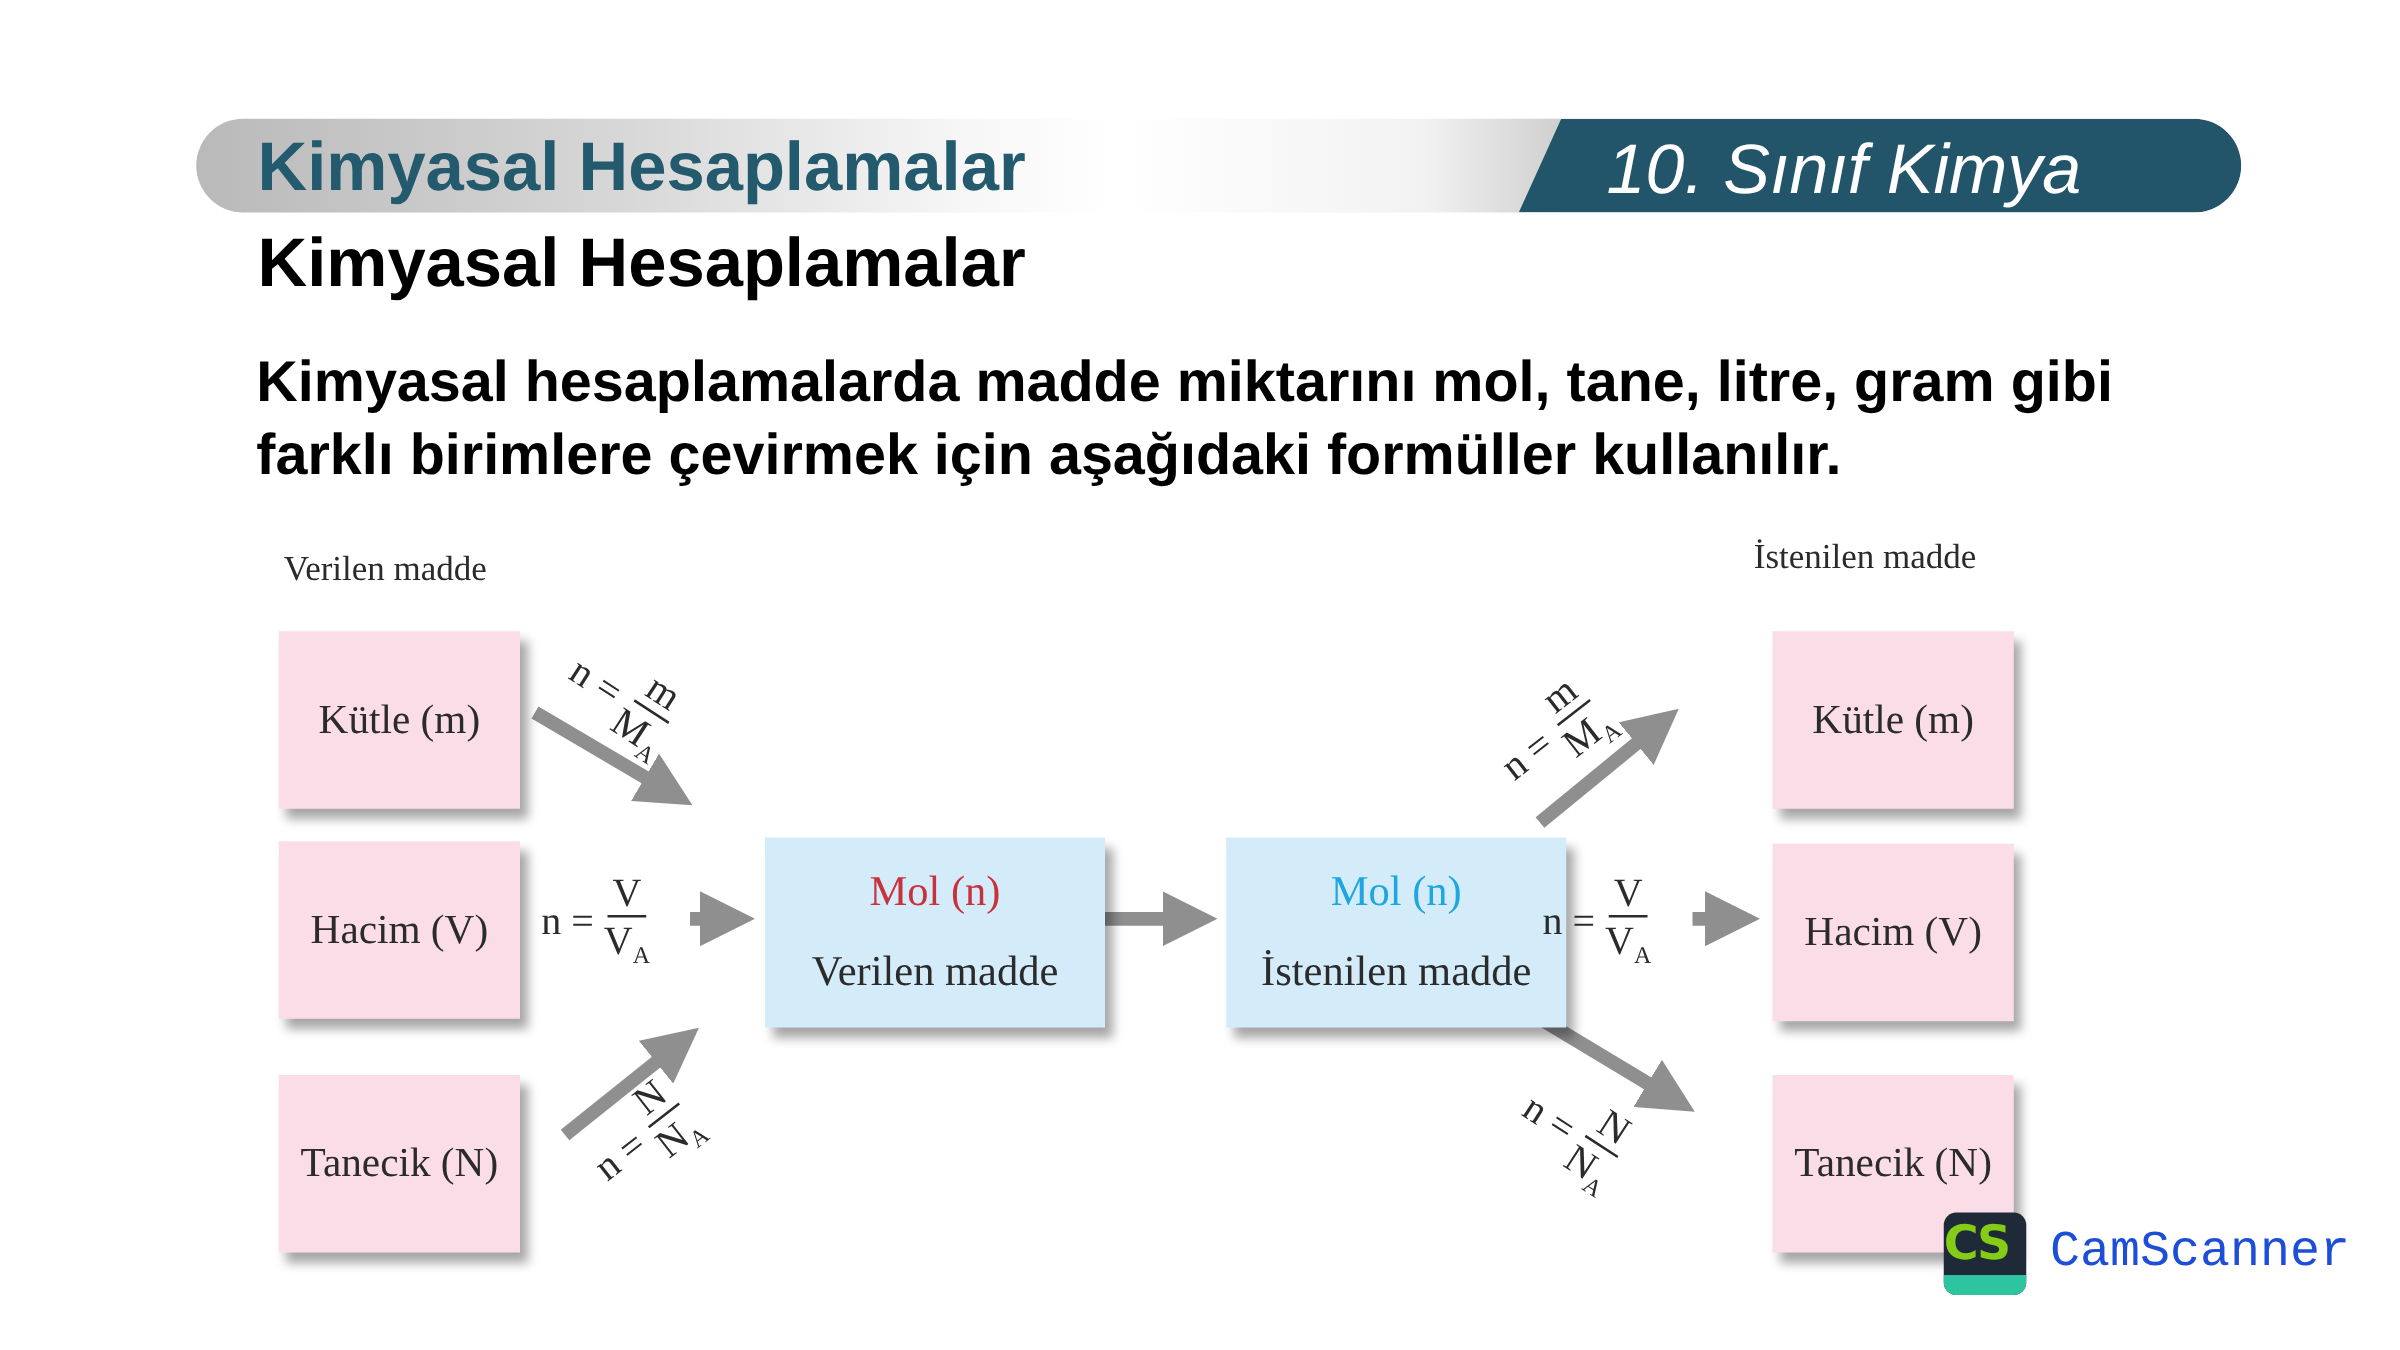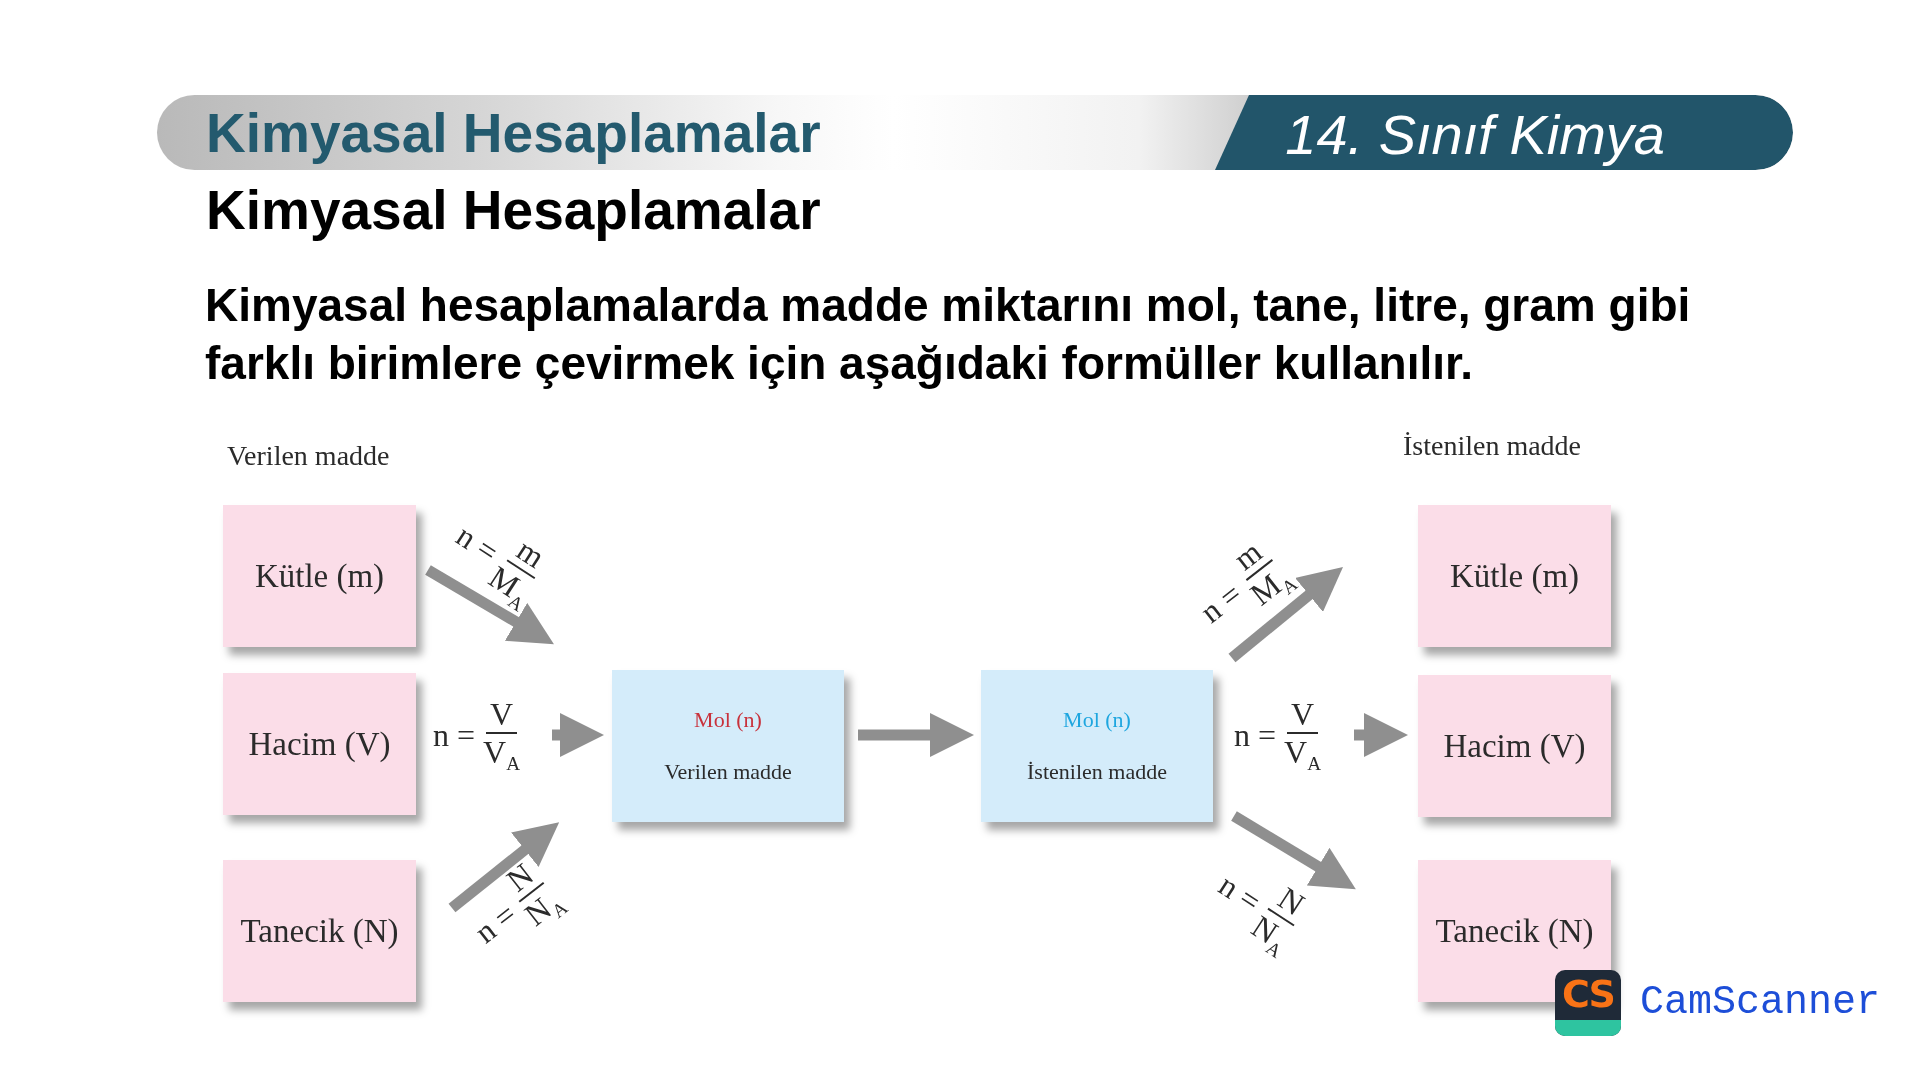--- a/index.html
+++ b/index.html
@@ -10,42 +10,42 @@
   #header-dark{position:absolute;left:1058px;top:0;width:578px;height:75px;background:#22556a;
     clip-path:polygon(34px 0,100% 0,100% 100%,0 100%);border-radius:0 38px 38px 0;}
   #header-title{position:absolute;left:49px;top:8px;font-size:55px;font-weight:bold;color:#235a6e;white-space:nowrap;line-height:60px;}
   #header-grade{position:absolute;right:128px;top:10px;font-size:56px;font-style:italic;color:#ffffff;white-space:nowrap;line-height:60px;}
   #page-title{left:206px;top:178px;font-size:55px;font-weight:bold;color:#000;line-height:64px;white-space:nowrap;}
   #body-text{left:205px;top:276px;width:1600px;font-size:46px;line-height:58px;color:#000;font-weight:bold;}
   .serif{font-family:"Liberation Serif","DejaVu Serif",serif;color:#2b2b2b;}
   .box{position:absolute;display:flex;align-items:center;justify-content:center;flex-direction:column;
     box-shadow:6px 8px 8px rgba(0,0,0,0.35);}
   .pink{background:#fbdde8;width:193px;height:142px;font-size:33px;}
-  .blue{background:#d4ecfa;width:232px;height:152px;font-size:22px;}
+  .blue{background:#d4ecfa;width:272px;height:152px;font-size:34px;}
   .mol-red{color:#c8323c;margin-bottom:26px;}
   .mol-blue{color:#1ea6df;margin-bottom:26px;}
   .side-label{font-size:28px;}
   .frac{display:inline-flex;flex-direction:column;align-items:center;vertical-align:middle;line-height:1;}
   .frac .num{padding:0 4px 2px;border-bottom:2px solid #2b2b2b;}
   .frac .den{padding-top:2px;}
   .frac sub{font-size:0.6em;}
   .formula{position:absolute;font-size:32px;white-space:nowrap;display:flex;align-items:center;gap:8px;}
   svg.arrows{position:absolute;left:0;top:0;}
   #cs-logo{left:1555px;top:970px;width:66px;height:66px;border-radius:10px;overflow:hidden;background:#1f2a38;}
-  #cs-logo .cs-text{position:absolute;left:0;top:2px;width:66px;text-align:center;color:#f97316;font-weight:bold;font-size:38px;font-family:"DejaVu Sans",sans-serif;letter-spacing:-2px;}
+  #cs-logo .cs-text{position:absolute;left:0;top:2px;width:66px;color:#84cc16;font-weight:bold;font-size:38px;font-family:"DejaVu Sans",sans-serif;letter-spacing:-2px;}
   #cs-logo .cs-band{position:absolute;left:0;bottom:0;width:66px;height:16px;background:#2ec4a0;}
   #cs-name{left:1640px;top:980px;font-size:40px;color:#1d4ed8;font-family:Liberation Mono, monospace;white-space:nowrap;}
 </style>
 </head>
 <body>
 
 <div id="header-bar" class="abs">
   <div id="header-title">Kimyasal Hesaplamalar</div>
   <div id="header-dark"></div>
-  <div id="header-grade">14. Sınıf Kimya</div>
+  <div id="header-grade">10. Sınıf Kimya</div>
 </div>
 
 <div id="page-title" class="abs">Kimyasal Hesaplamalar</div>
 <div id="body-text" class="abs">Kimyasal hesaplamalarda madde miktarını mol, tane, litre, gram gibi farklı birimlere çevirmek için aşağıdaki formüller kullanılır.</div>
 
 <svg class="arrows" width="1920" height="1080">
   <defs>
     <marker id="ah" markerWidth="4" markerHeight="4" refX="2" refY="2" orient="auto" markerUnits="strokeWidth">
       <path d="M0,0 L4,2 L0,4 z" fill="#8f8f8f"></path>
     </marker>

